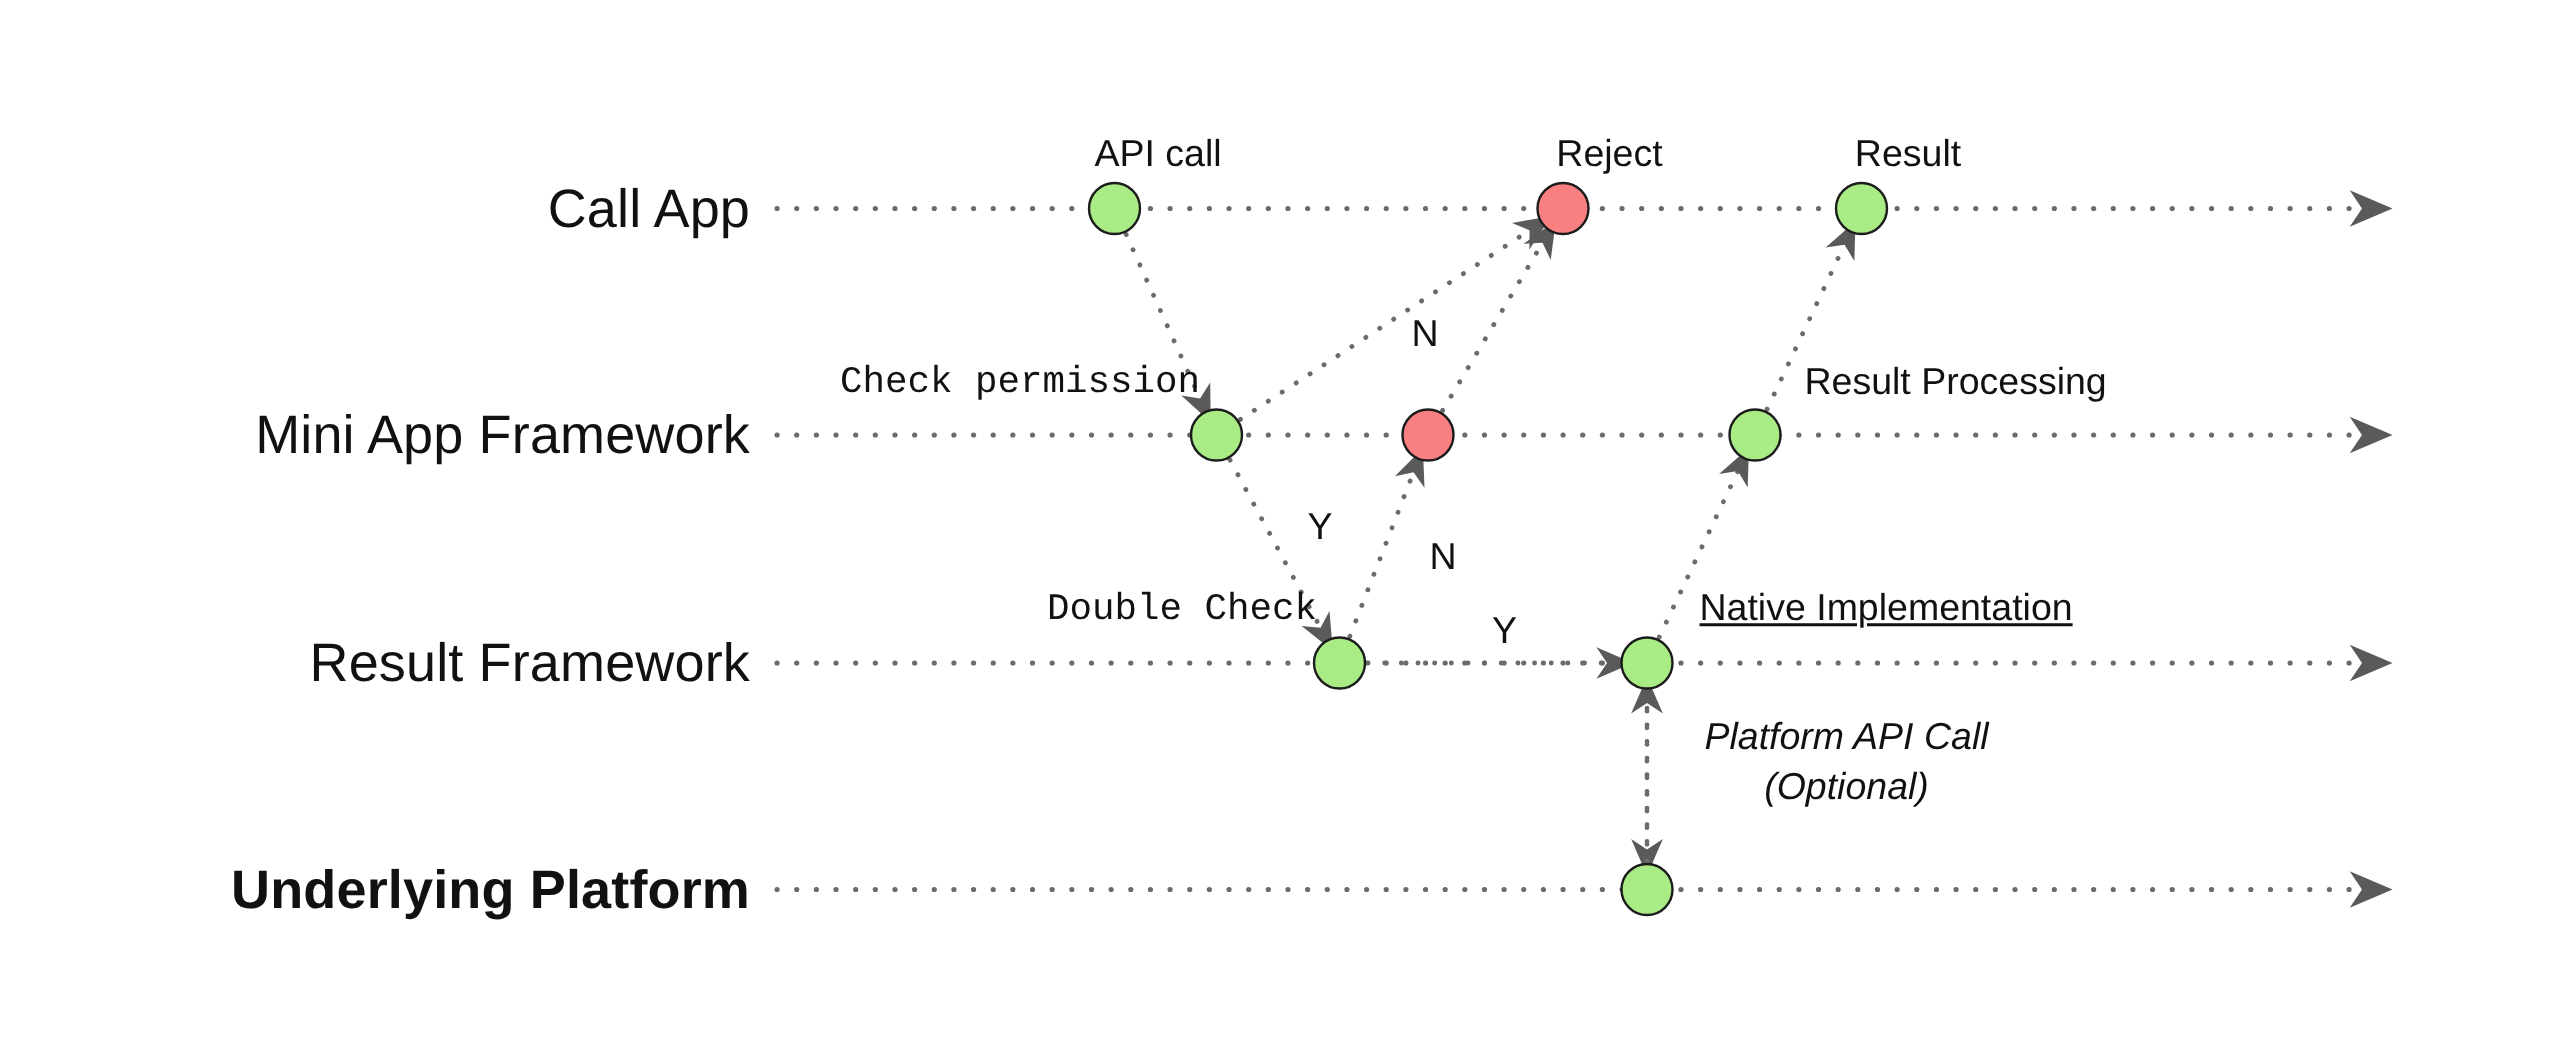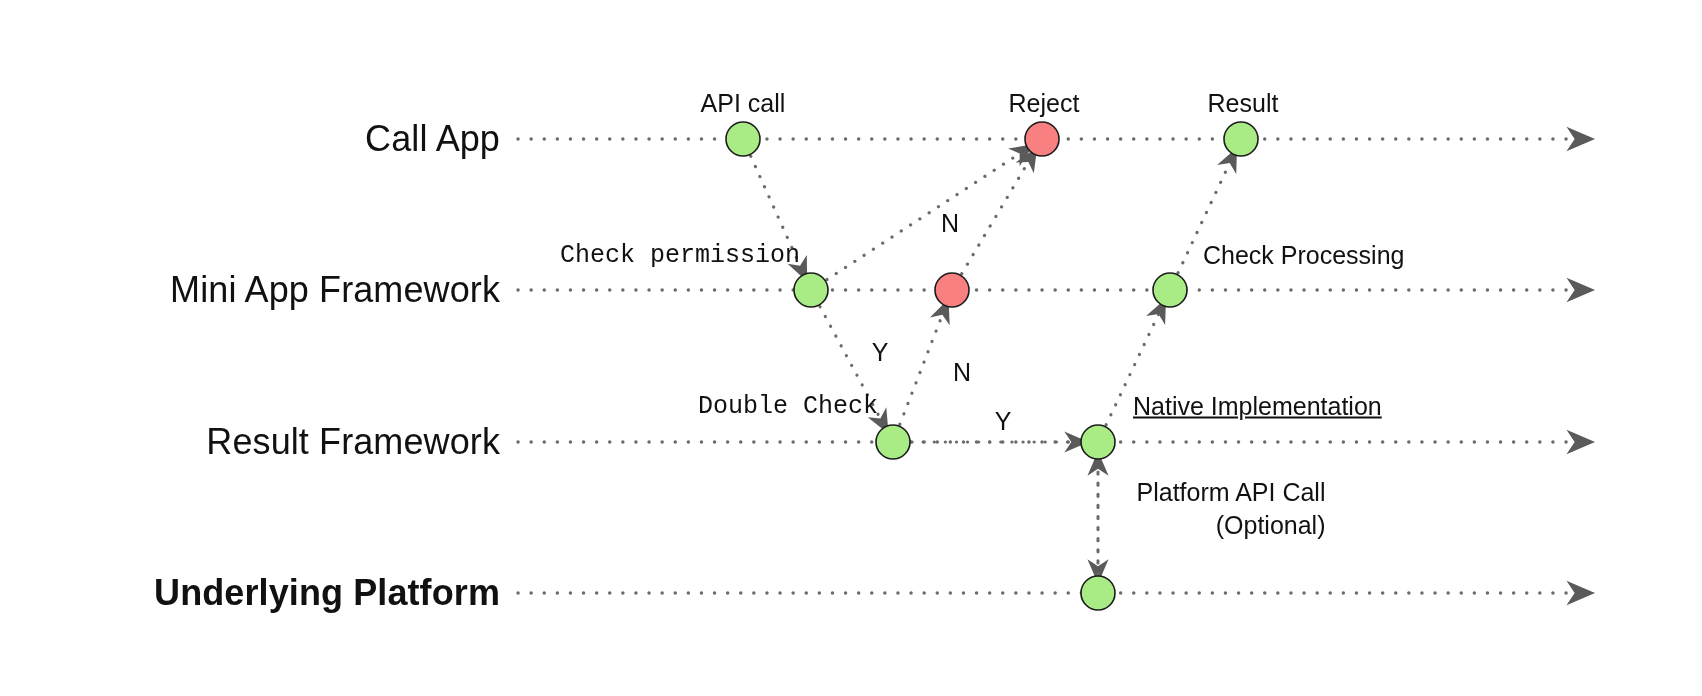--- a/index.html
+++ b/index.html
@@ -39,35 +39,36 @@
     letter-spacing: 0.1px;
     transform: translateY(-50%);
   }
   .node-label {
     position: absolute;
     font-size: 25px;
     line-height: 1.18;
     color: #111111;
     white-space: nowrap;
   }
-  .node-label.center  { transform: translate(-50%, -100%); }
+  .node-label.center  { transform: translate(-50%, -100%); margin-left: 29px; }
   .node-label.right   { transform: translate(-100%, -100%); font-family: Liberation Mono, monospace; }
   .node-label.left    { transform: translate(0, -100%); }
   .edge-label {
     position: absolute;
     font-size: 25px;
     line-height: 1;
     color: #111111;
     white-space: nowrap;
     transform: translate(-50%, -50%);
   }
   .edge-label.multiline {
-    text-align: right;
+    text-align: center;
     line-height: 1.30;
     white-space: pre-line;
+    font-style: italic;
   }
 </style>
 </head>
 <body>
 
 <div id="diagram-root">
 
   <svg id="diagram-svg" viewBox="0 0 1702 696" xmlns="http://www.w3.org/2000/svg">
     <defs>
       <marker id="arrow-lane" markerWidth="11" markerHeight="11" refX="3" refY="4" orient="auto" markerUnits="strokeWidth">
@@ -112,21 +113,21 @@
       <div class="lane-label" style="left: 0px; width: 500px; top: 139px;">Call App</div>
       <div class="lane-label" style="left: 0px; width: 500px; top: 290px;">Mini App Framework</div>
       <div class="lane-label" style="left: 0px; width: 500px; top: 442px;">Result Framework</div>
       <div class="lane-label" style="left: 0px; width: 500px; top: 593px; font-weight: bold;">Underlying Platform</div>
     </div>
   <div id="node-labels">
       <div class="node-label center" style="left: 743px; top: 118px;">API call</div>
       <div class="node-label center" style="left: 1044px; top: 118px;">Reject</div>
       <div class="node-label center" style="left: 1243px; top: 118px;">Result</div>
       <div class="node-label right" style="left: 800px; top: 270px;">Check permission</div>
-      <div class="node-label left" style="left: 1203px; top: 270px;">Check Processing</div>
+      <div class="node-label left" style="left: 1203px; top: 270px;">Result Processing</div>
       <div class="node-label right" style="left: 878px; top: 421px;">Double Check</div>
       <div class="node-label left" style="left: 1133px; top: 421px; text-decoration: underline;">Native Implementation</div>
     </div>
   <div id="edge-labels">
       <div class="edge-label" style="left: 950px; top: 223px;">N</div>
       <div class="edge-label" style="left: 880px; top: 352px;">Y</div>
       <div class="edge-label" style="left: 962px; top: 372px;">N</div>
       <div class="edge-label" style="left: 1003px; top: 421px;">Y</div>
       <div class="edge-label multiline" style="left: 1231px; top: 508px;">Platform API Call
 (Optional)</div>

